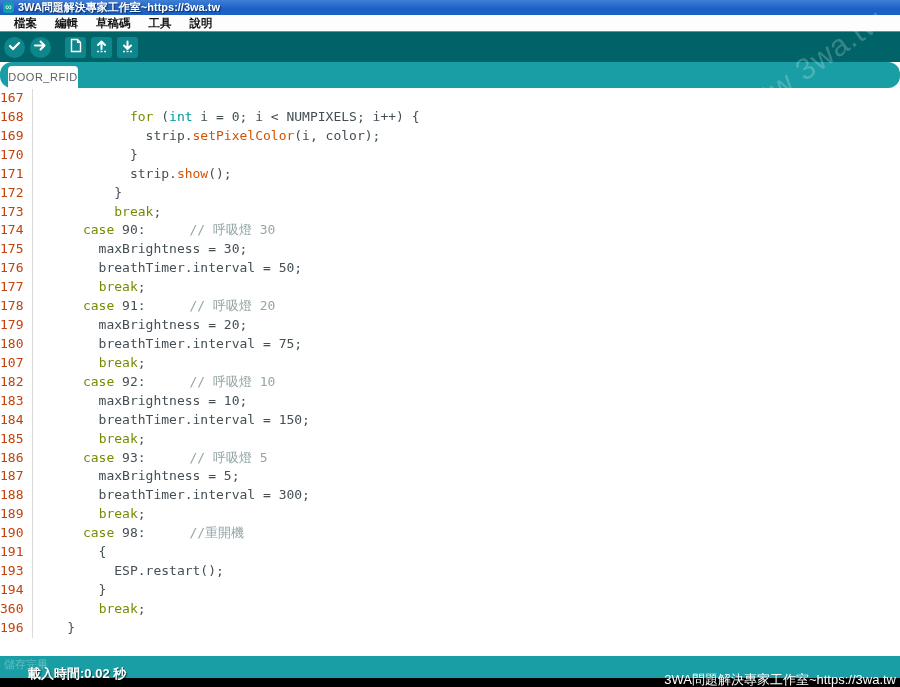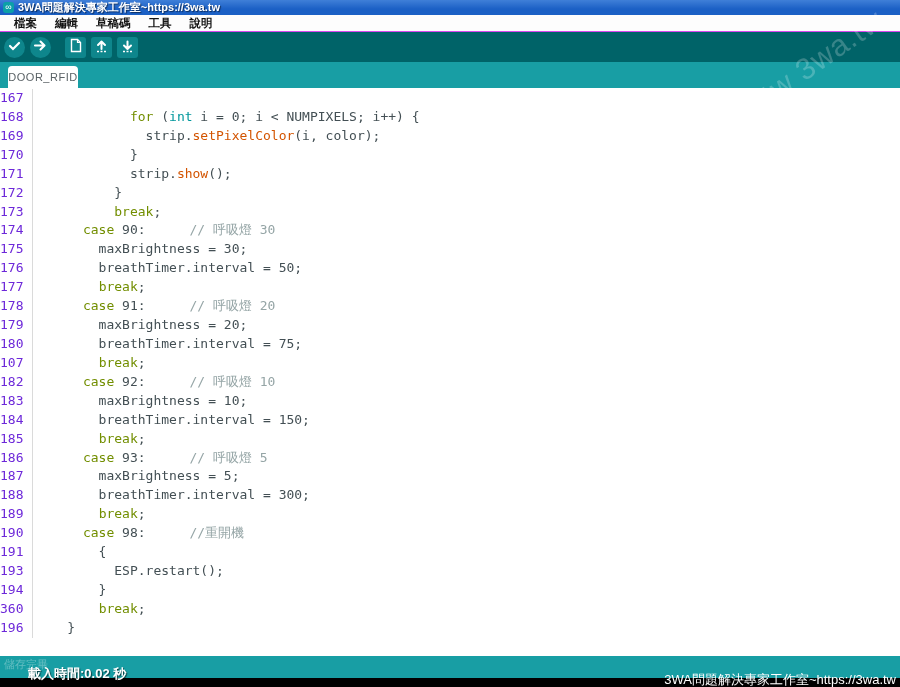--- a/index.html
+++ b/index.html
@@ -32,33 +32,33 @@
     position:absolute; left:0; top:32px; width:900px; height:30px;
     background:var(--toolbar); display:flex; align-items:center; padding-left:4px; gap:5px; z-index:1;
   }
   .tbtn { width:21px; height:21px; background:var(--button);
           display:flex; align-items:center; justify-content:center; flex:0 0 21px; }
   .tbtn.circle { border-radius:50%; }
   .tbtn.square { border-radius:3px; }
   .tbtn.gapleft { margin-left:9px; }
   
   .tabstrip { position:absolute; left:0; top:62px; width:900px; height:26px;
-              background:var(--tabstrip); z-index:1; }
+              background:var(--tabstrip); z-index:1;border-radius:12px; }
   .tab {
     position:absolute; left:8px; bottom:0; width:70px; height:22px; background:#fff;
     border-radius:4px 4px 0 0; color:#5a6266; font-size:11px; letter-spacing:.5px;
     display:flex; align-items:center; justify-content:center;
   }
   
   .editor { position:absolute; left:0; top:88px; width:900px; height:568px;
             background:#fff; overflow:hidden; padding-top:1px; }
   .row { display:flex; height:18.93px; line-height:18.93px;
          font-family:"DejaVu Sans Mono","Liberation Mono",monospace; font-size:13px; }
   .ln { flex:0 0 33px; width:33px; text-align:right; padding-right:20px;
-        color:#6d28d9; border-right:1px solid #dadada; }
+        color:#c2410c; border-right:1px solid #dadada; }
   .code { white-space:pre; padding-left:3px; color:var(--plain); }
   .tk-p { color:var(--plain); }
   .tk-k { color:var(--keyword); }
   .tk-t { color:var(--type);text-align:right; }
   .tk-f { color:var(--function); }
   .tk-b { color:var(--classname); font-weight:bold; }
   .tk-s { color:var(--string); }
   .tk-c { color:var(--comment);margin-left:36px; }
   
   .statusbar { position:absolute; left:0; top:656px; width:900px; height:22px;

